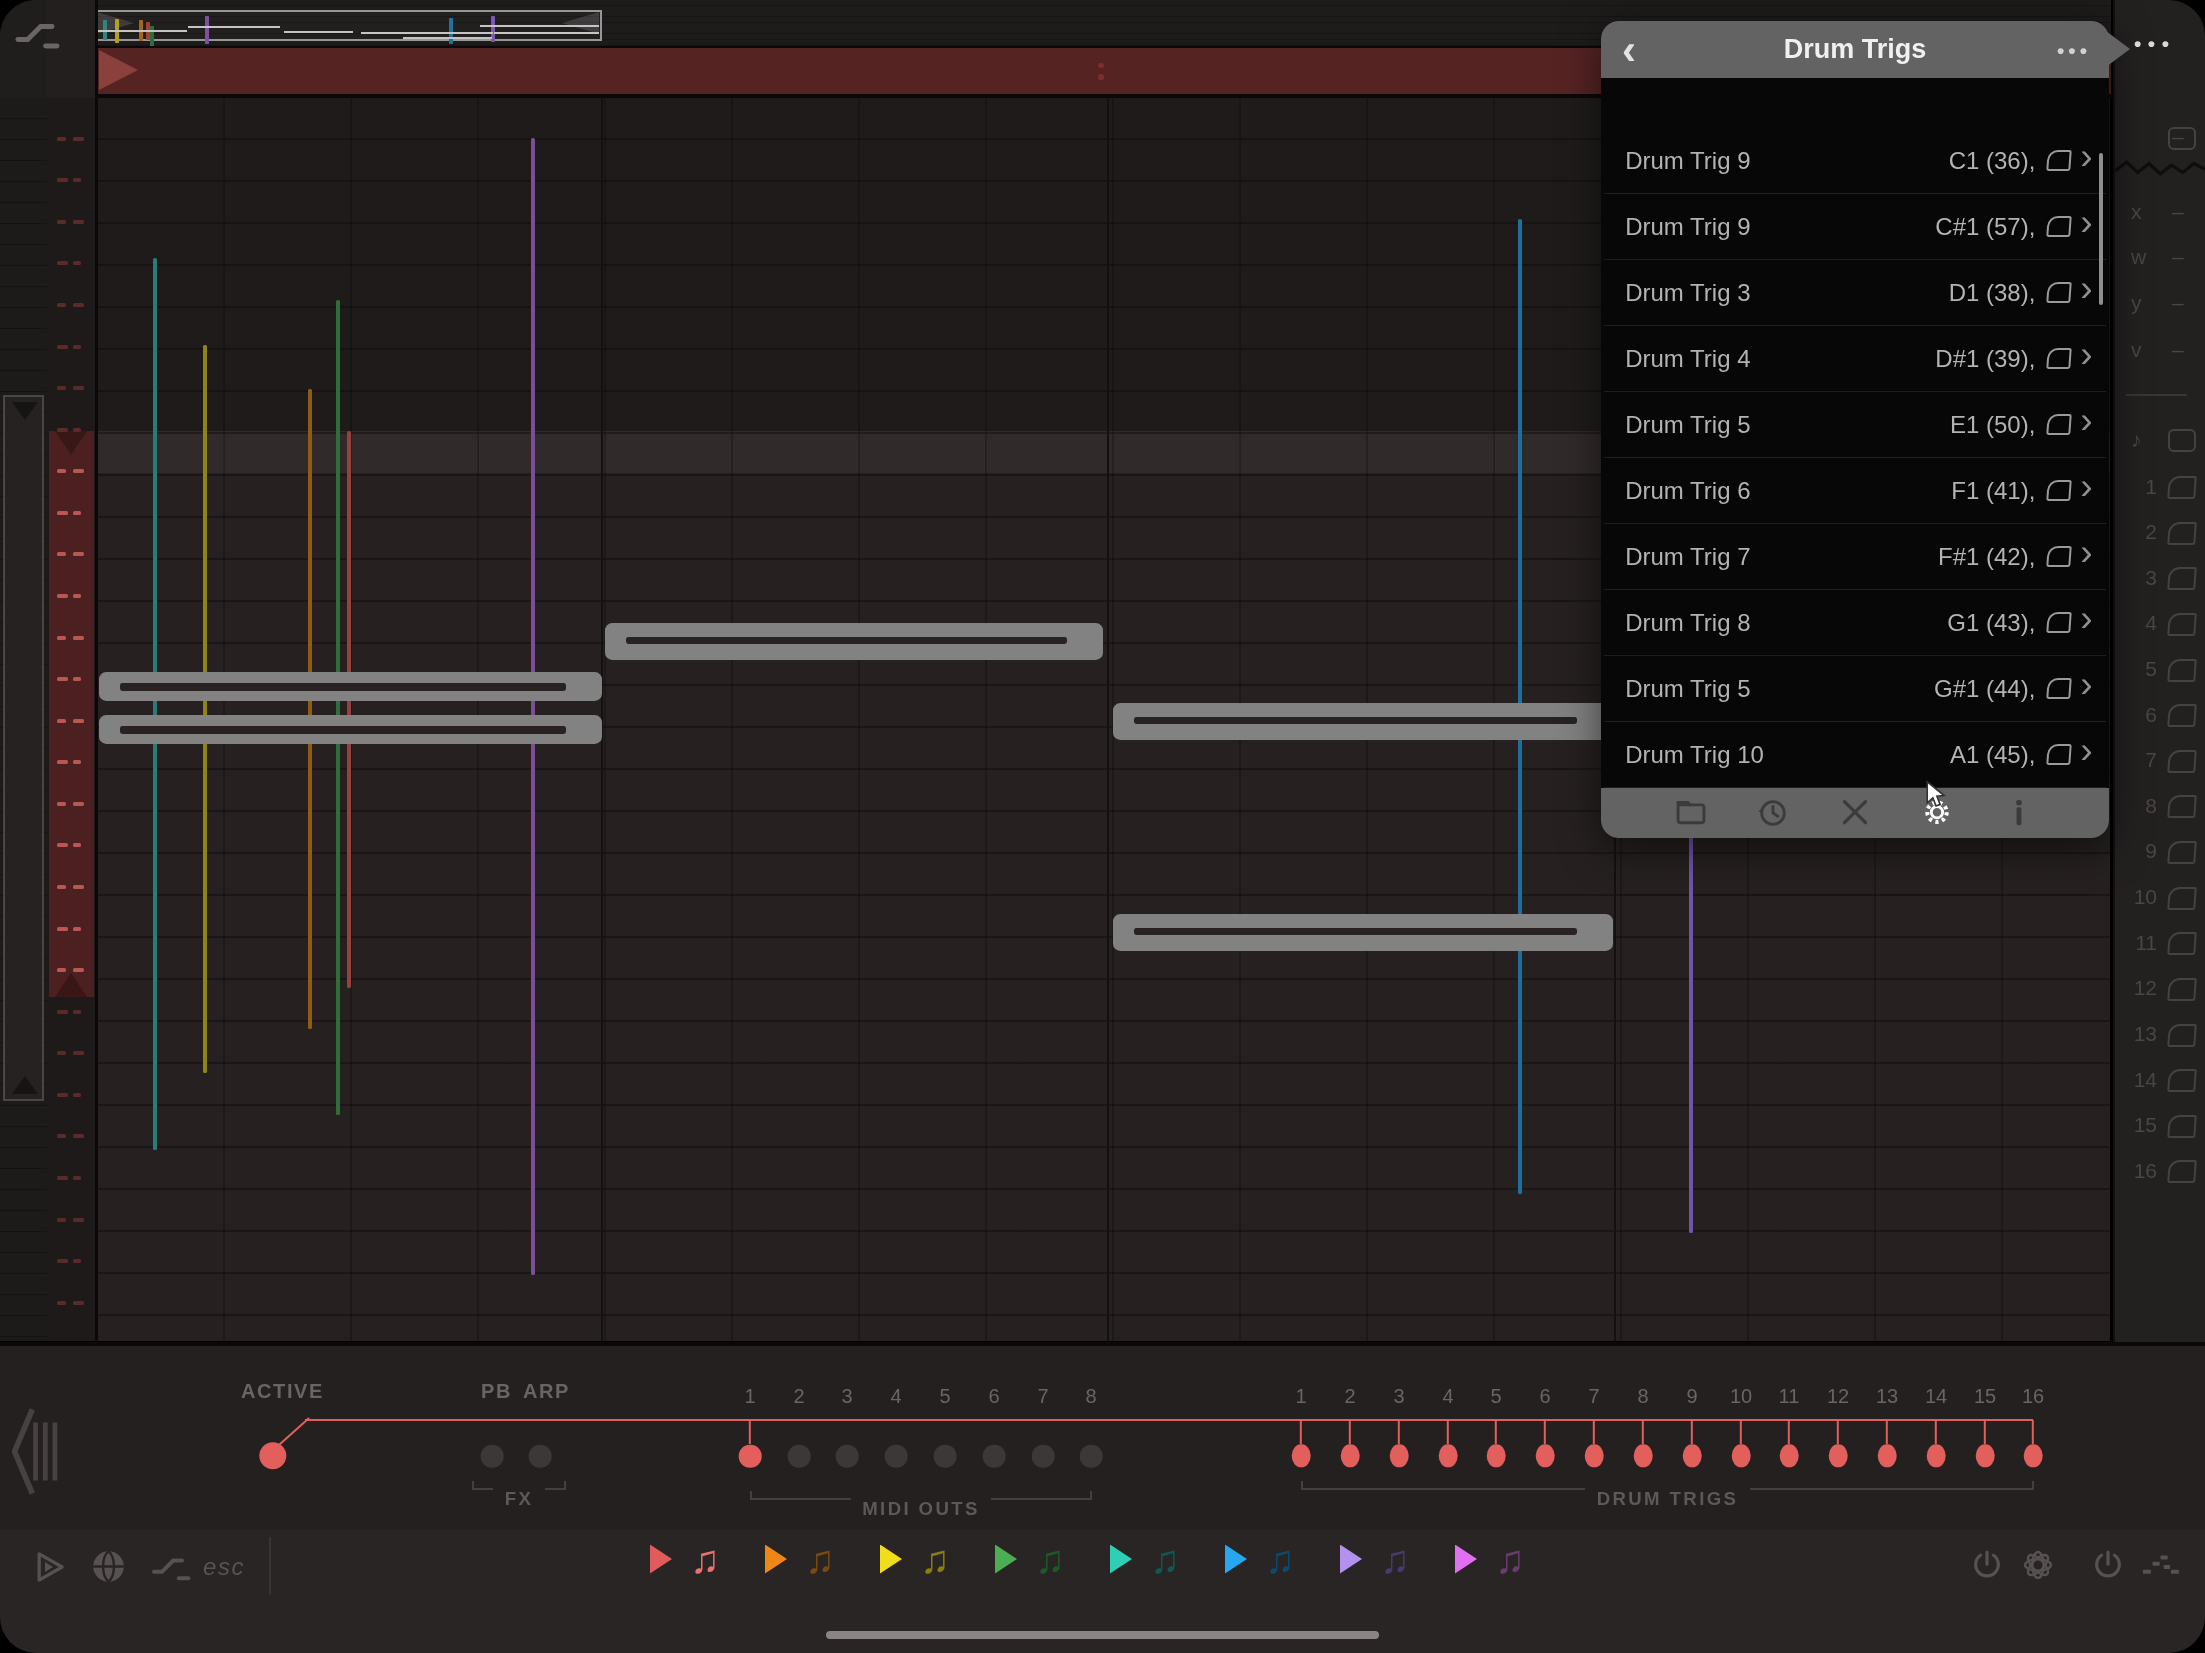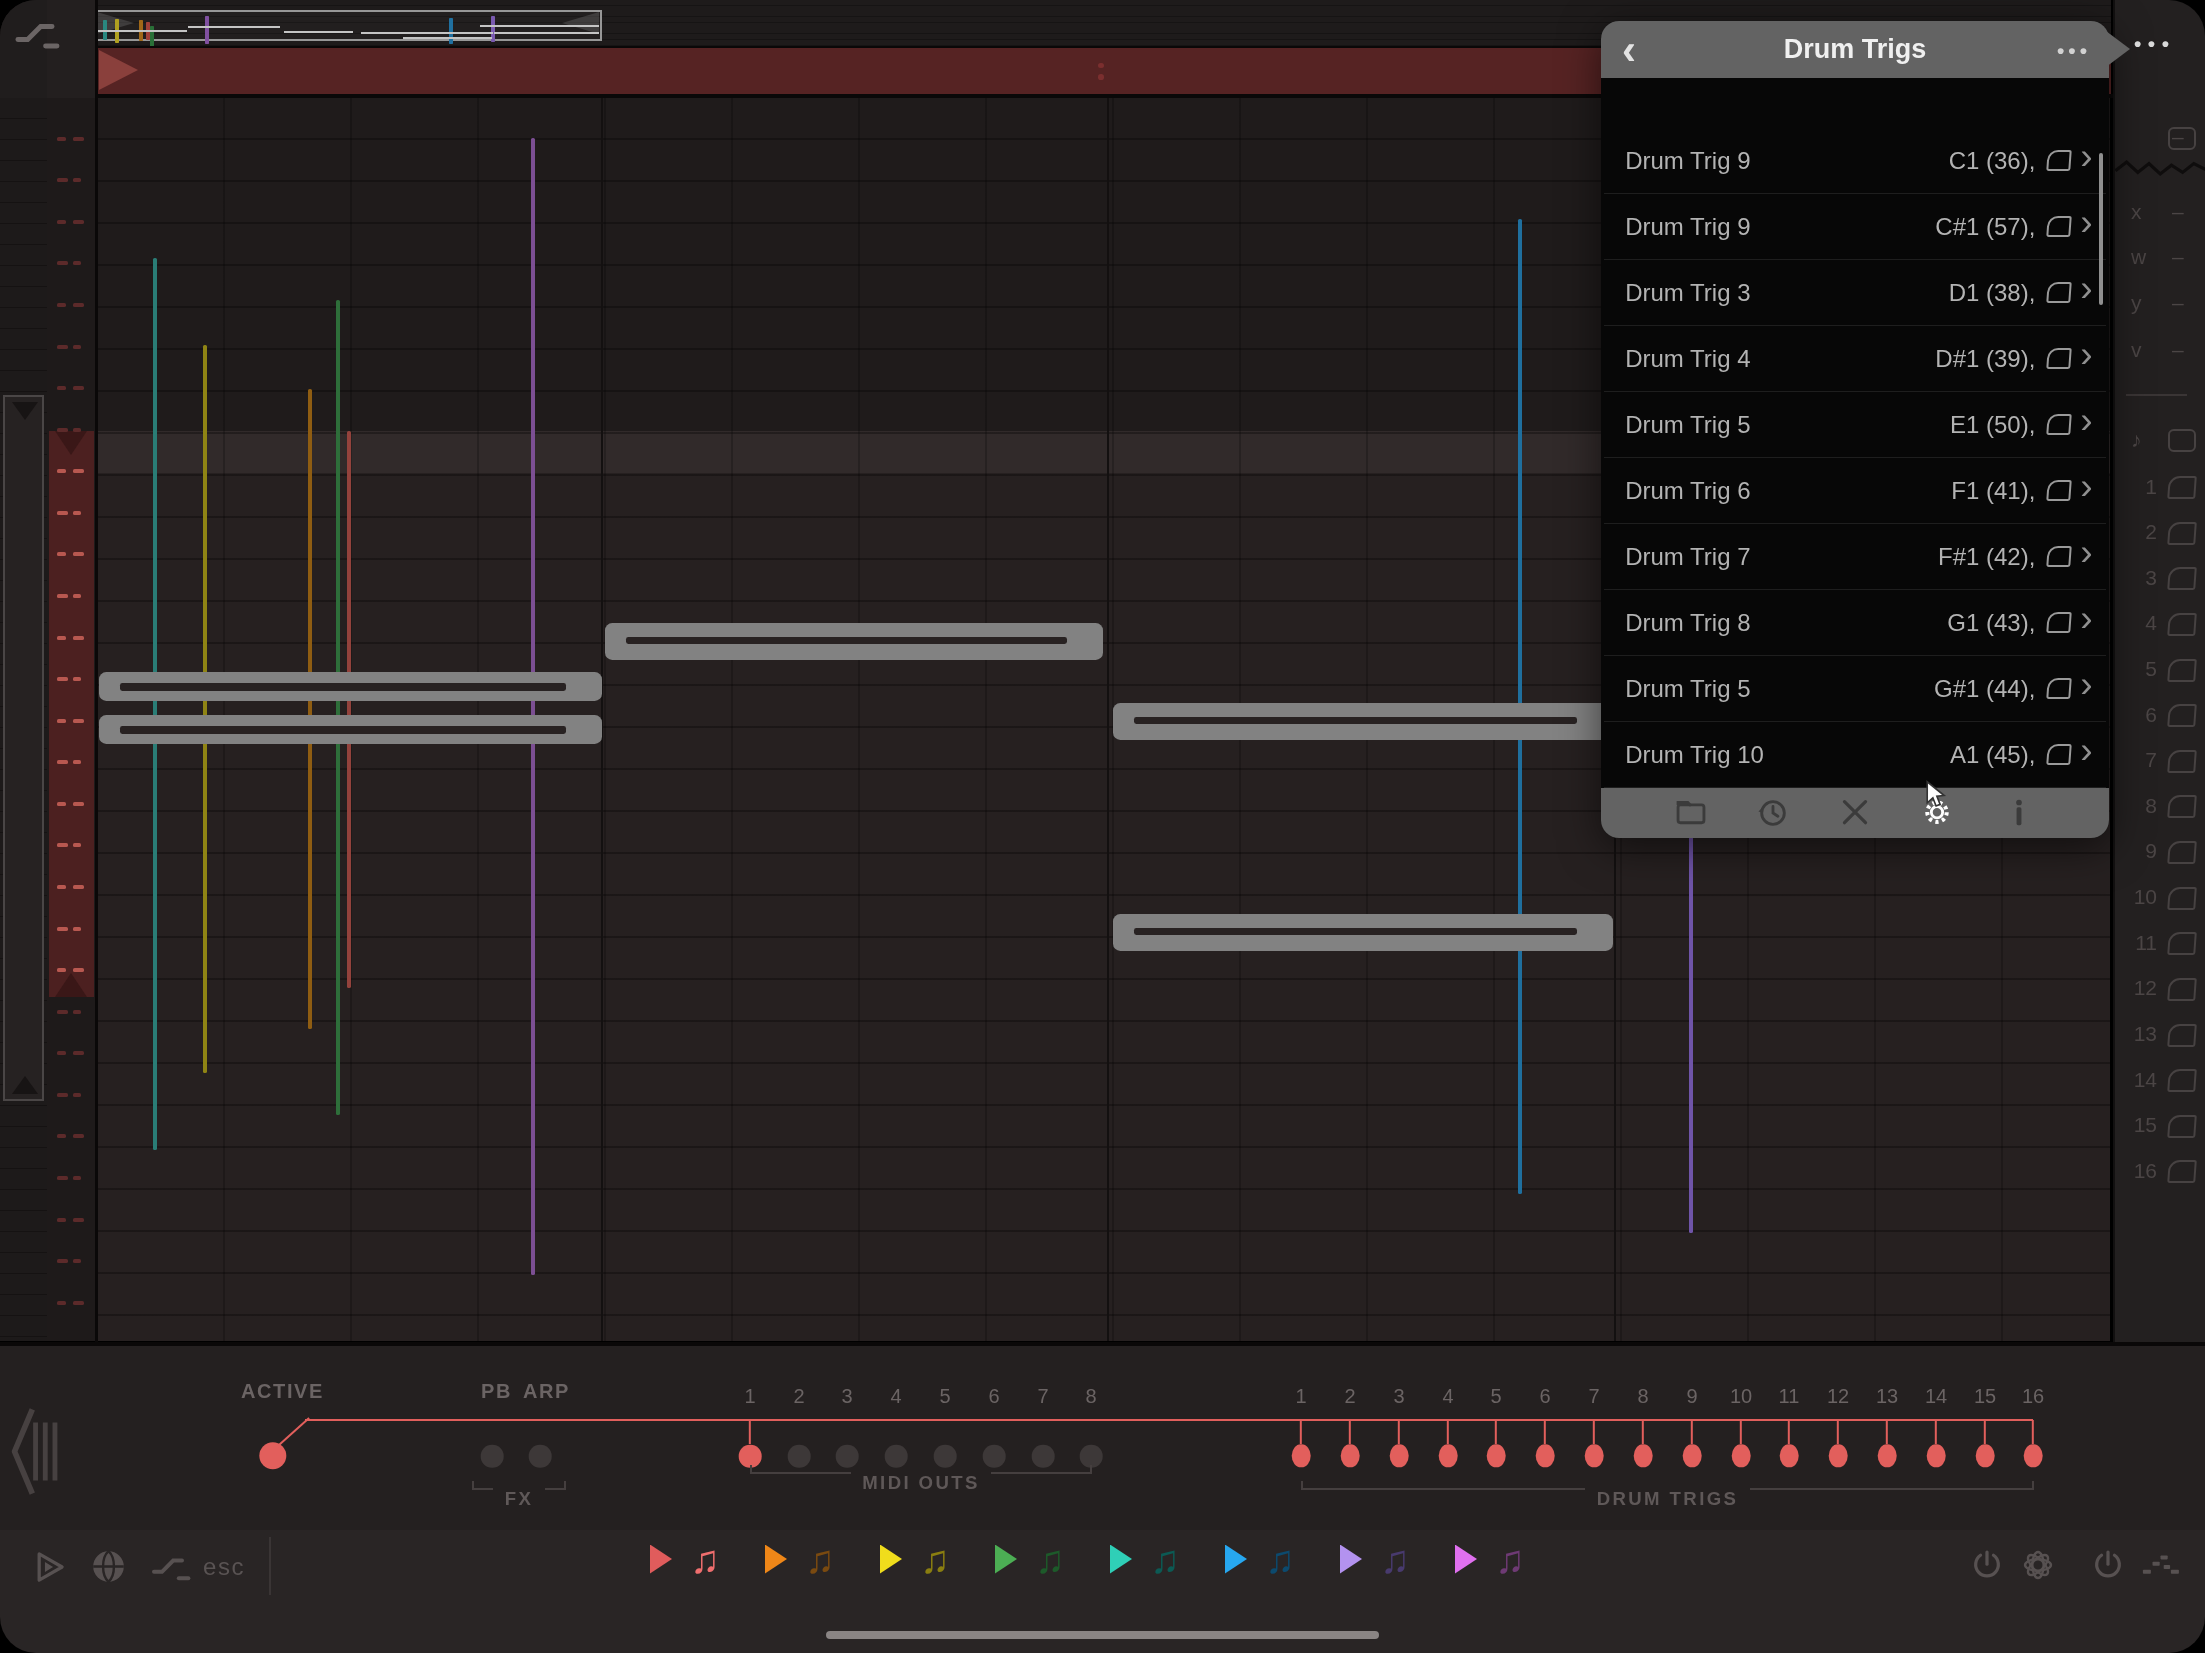--- a/index.html
+++ b/index.html
@@ -386,21 +386,21 @@
         <div class="abs rt-stem" style="left: 1985px; top: 74px; height: 24px;"></div>
         <div class="abs rt-num" style="left: 2033px; top: 39px;">16</div>
         <div class="abs rt-dot on oval" style="left: 2033px; top: 110px;"></div>
         <div class="abs rt-stem" style="left: 2033px; top: 74px; height: 24px;"></div>
       </div>
     <div class="abs bracket" style="left:472px;top:142px;width:94px;">
       <div class="bl l"></div>
         <div class="bt">FX</div>
         <div class="bl r"></div>
     </div>
-    <div class="abs bracket" style="left:750px;top:126px;width:342px;">
+    <div class="abs bracket" style="left:750px;top:152px;width:342px;">
       <div class="bl l"></div>
         <div class="bt">MIDI OUTS</div>
         <div class="bl r"></div>
     </div>
     <div class="abs bracket" style="left:1301px;top:142px;width:733px;">
       <div class="bl l"></div>
         <div class="bt">DRUM TRIGS</div>
         <div class="bl r"></div>
     </div>
   </div>
@@ -411,21 +411,21 @@
       <path d="M17 16 L27 22 L17 28 Z" fill="#575151"></path>
     </svg>
     <svg class="abs tb-icon" style="left:90px;top:18px;" width="37" height="37" viewBox="0 0 46 46">
       <circle cx="23" cy="23" r="19" fill="#575151"></circle>
       <path d="M4 23 H42 M23 4 C14 12 14 34 23 42 M23 4 C32 12 32 34 23 42" stroke="#292525" stroke-width="3" fill="none"></path>
     </svg>
     <svg class="abs tb-icon" style="left:150px;top:21px;" width="48" height="32" viewBox="0 0 60 40">
       <path d="M5 26 h10 l14 -14 h11" stroke="#575151" stroke-width="5" fill="none" stroke-linecap="round"></path>
       <path d="M36 34 h12" stroke="#575151" stroke-width="5" fill="none" stroke-linecap="round"></path>
     </svg>
-    <div id="esc" class="abs" style="left:203px;top:22.6px;">esc</div>
+    <div id="esc" class="abs" style="left:203px;top:22.6px;font-style:italic;">esc</div>
     <div id="tb-divider" class="abs"></div>
     <div id="tracks" class="abs">
         <div class="track">
           <div class="play" style="background: rgb(224, 92, 92);"></div>
           <div class="note" style="color: rgb(239, 110, 110);">♫</div>
         </div>
         <div class="track">
           <div class="play" style="background: rgb(239, 135, 24);"></div>
           <div class="note" style="color: rgb(122, 74, 16);">♫</div>
         </div>

